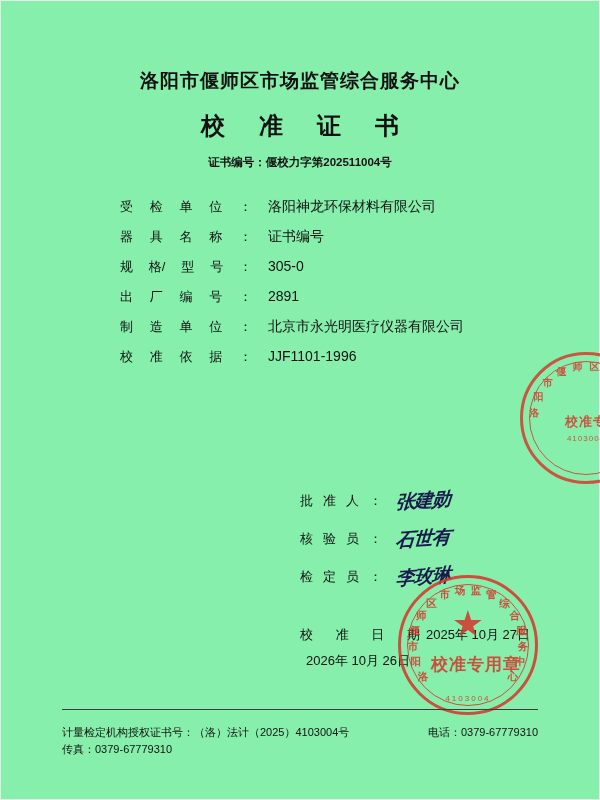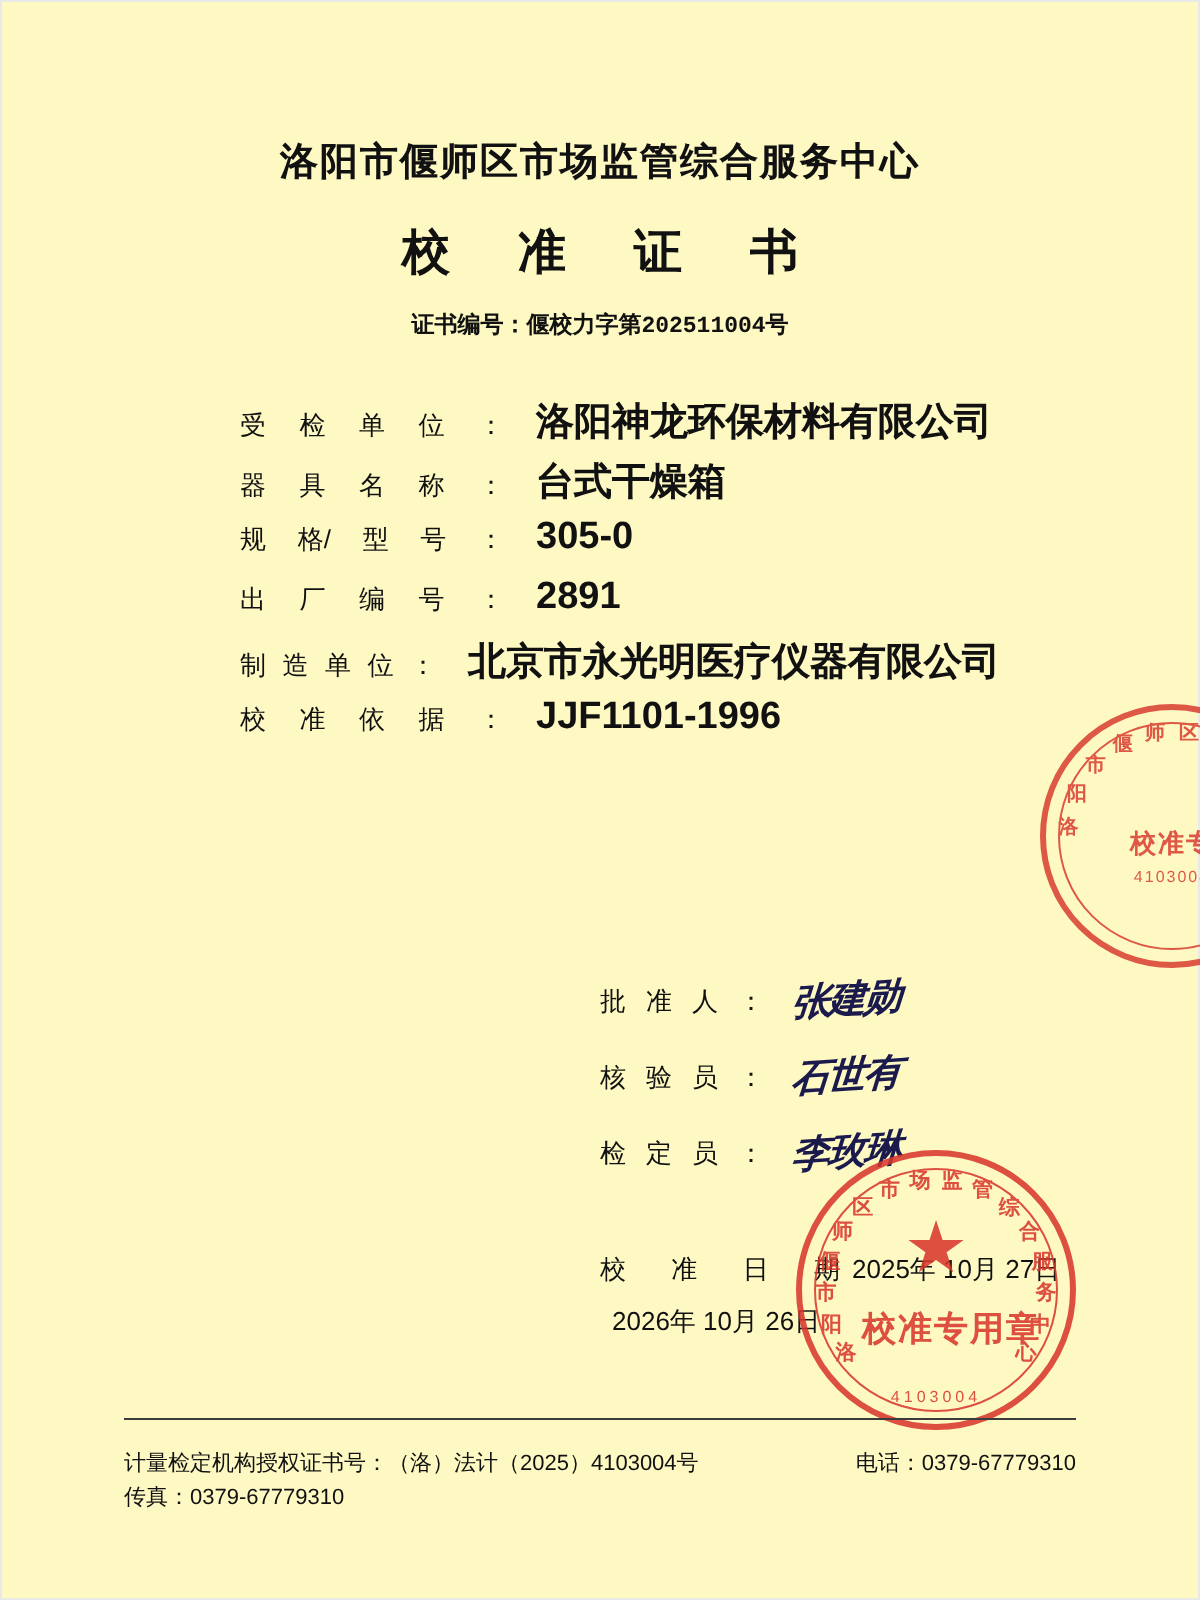--- a/index.html
+++ b/index.html
@@ -8,21 +8,21 @@
     background: #b9b9b9;
   }
   body {
     font-family: "Liberation Sans", "DejaVu Sans", sans-serif;
     width: 600px; height: 800px;
     overflow: hidden;
   }
   .page {
     position: relative;
     width: 600px; height: 800px;
-    background: #fef9c3;
+    background: #86efac;
     overflow: hidden;
   }
   
   .page::before {
     content: "";
     position: absolute; inset: 0;
     box-shadow: inset 0 0 0 1px #e9e9e9;
     pointer-events: none;
   }
 
@@ -45,21 +45,21 @@
     color: #111;
     position: absolute;
     top: 110px; left: 0; right: 0; font-family: Liberation Serif, serif;
   }
   .cert-no {
     text-align: center;
     font-size: 11.5px;
     font-weight: bold;
     color: #111;
     position: absolute;
-    top: 155px; left: 0; right: 0; font-family: Liberation Mono, monospace;
+    top: 155px; left: 0; right: 0;
   }
 
   .fields {
     position: absolute;
     top: 198px;
     left: 120px;
     width: 380px;
   }
   .field-row {
     display: flex;
@@ -70,24 +70,23 @@
     width: 148px;
     font-size: 13px;
     color: #111;
     display: flex;
     justify-content: space-between;
     padding-right: 16px;
     white-space: nowrap;
   }
   .field-label span { display: inline-block; }
   .field-value {
-    font-size: 19px;
+    font-size: 14px;
     color: #111;
     white-space: nowrap;
-    font-weight: bold;
   }
 
   .signoffs {
     position: absolute;
     top: 472px;
     left: 300px;
     width: 260px;
   }
   .sign-row {
     display: flex;
@@ -270,21 +269,21 @@
       <div class="field-value">洛阳神龙环保材料有限公司</div>
     </div>
     <div class="field-row">
       <div class="field-label">
         <span>器</span>
         <span>具</span>
         <span>名</span>
         <span>称</span>
         <span>：</span>
       </div>
-      <div class="field-value">台式干燥箱</div>
+      <div class="field-value">证书编号</div>
     </div>
     <div class="field-row">
       <div class="field-label">
         <span>规</span>
         <span>格/</span>
         <span>型</span>
         <span>号</span>
         <span>：</span>
       </div>
       <div class="field-value">305-0</div>

